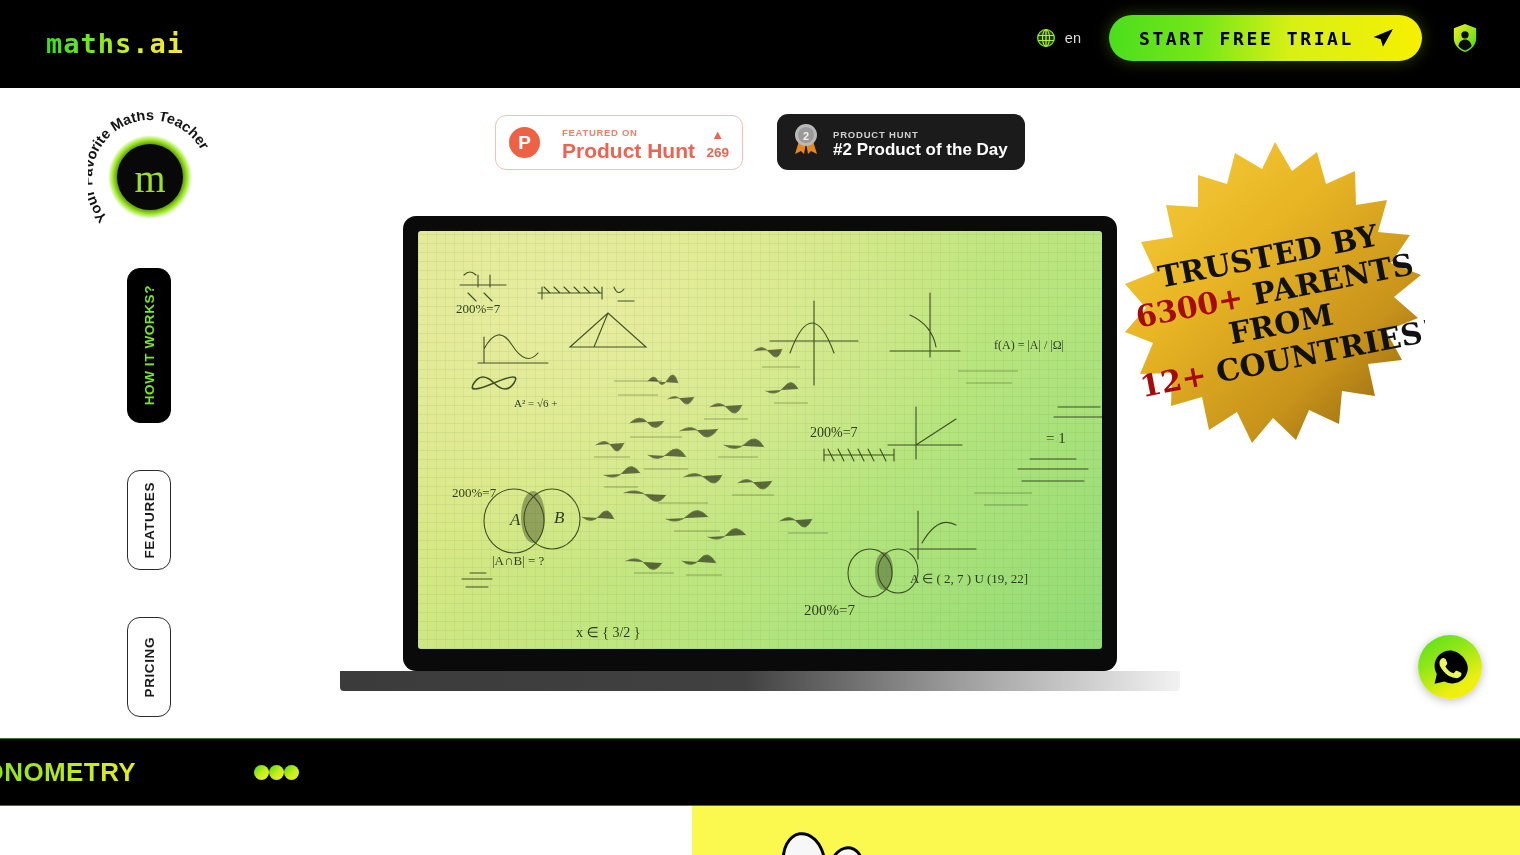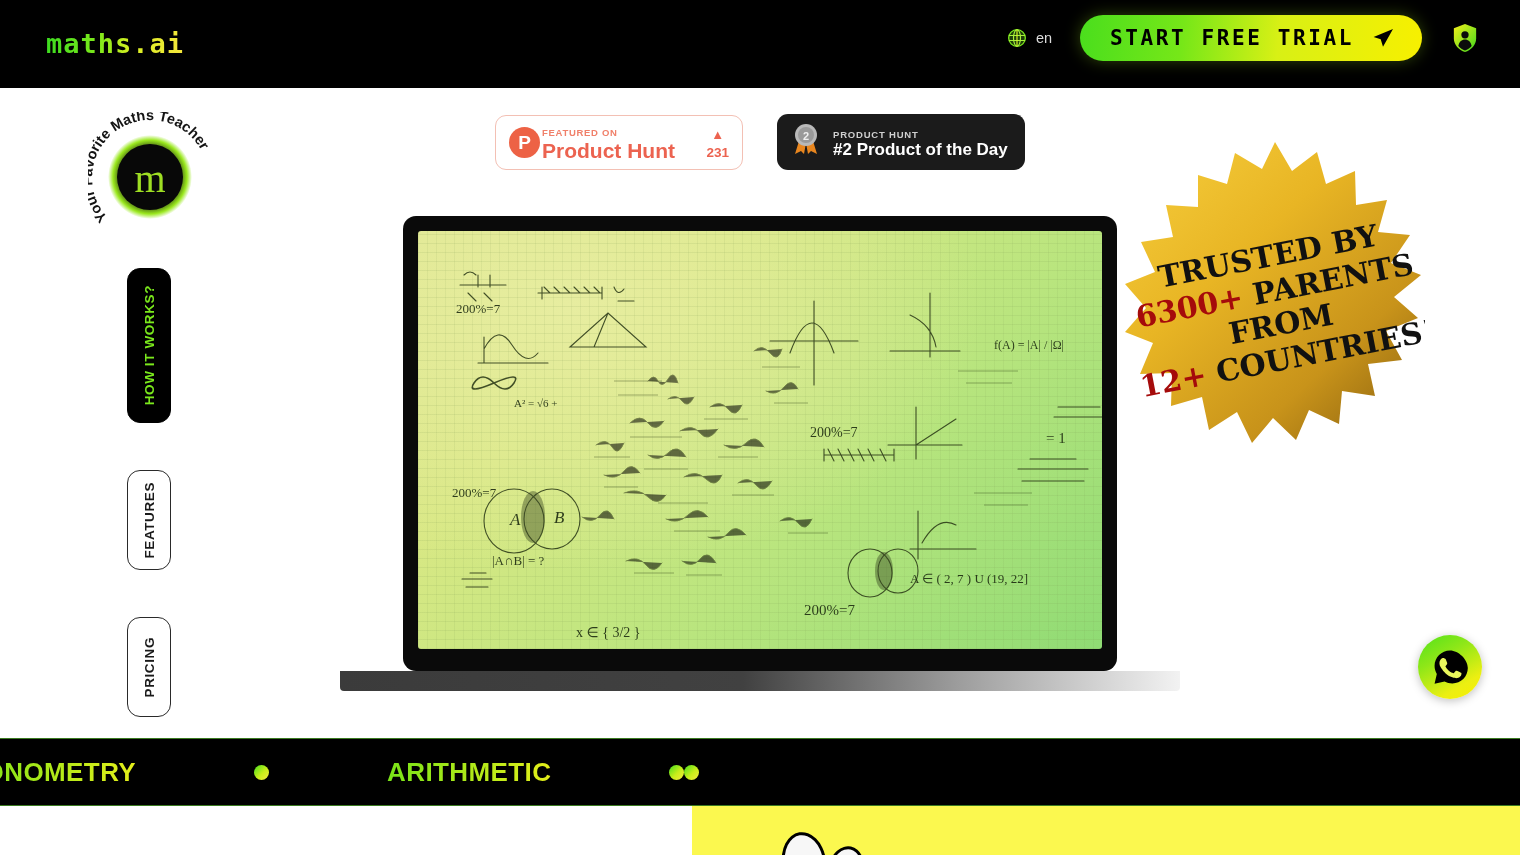--- a/index.html
+++ b/index.html
@@ -30,21 +30,21 @@
   .lang-label { color: #dcdcdc; font-size: 14.5px; }
   .cta {
     display: flex; align-items: center; gap: 16px;
     height: 46px; padding: 0 26px 0 30px; border-radius: 26px; border: none;
     background: linear-gradient(95deg,#4ade1d 0%, #76e718 30%, #d8f015 58%, #f7f000 100%);
     cursor: pointer;
     box-shadow: 0 0 16px rgba(160,230,30,0.30);
   }
   .cta-label {
     font-family: "DejaVu Sans Mono","Liberation Mono", monospace;
-    font-size: 21px; font-weight: bold; letter-spacing: 2.6px; color: #000;
+    font-size: 18px; font-weight: bold; letter-spacing: 2.6px; color: #000;
     white-space: nowrap;
   }
   .plane { width: 26px; height: 24px; display: block; }
   .acct { margin-left: 30px; margin-right: 42px; width: 26px; height: 30px; display:block; cursor: pointer;}
 
   
   .stamp { position: absolute; left: 88px; top: 112px; width: 124px; height: 130px; }
   .stamp svg { width: 124px; height: 130px; display:block; }
 
   
@@ -65,21 +65,21 @@
 
   
   .ph-white {
     position: absolute; left: 495px; top: 115px; width: 248px; height: 55px;
     background: #fff; border: 1px solid #f3c0b4; border-radius: 11px;
     display: flex; align-items: center; padding: 0 13px; cursor: pointer;
   }
   .ph-logo { width: 31px; height: 31px; border-radius: 50%; background: #ed6245;
              color: #fff; font-weight: bold; font-size: 19px;
              display:flex; align-items:center; justify-content:center; flex: 0 0 auto;}
-  .ph-txt { margin-left: 2px; line-height: 1.05; }
+  .ph-txt { margin-left: 22px; line-height: 1.05; }
   .ph-kicker { font-size: 9.5px; font-weight: bold; letter-spacing: 0.7px; color: #f0806a; }
   .ph-name { font-size: 21px; font-weight: bold; color: #ec6350; margin-top: 2px;}
   .ph-vote { margin-left: auto; text-align: center; color: #ec6350; }
   .ph-caret { font-size: 13px; line-height: 11px; }
   .ph-count { font-size: 13.5px; font-weight: bold; margin-top: 2px;}
 
   .ph-dark {
     position: absolute; left: 777px; top: 114px; width: 248px; height: 56px;
     background: #1b1b1b; border-radius: 11px; display: flex; align-items: center;
     padding: 0 14px; cursor: pointer;
@@ -242,21 +242,21 @@
   </nav>
 
   <a class="ph-white">
     <span class="ph-logo">P</span>
     <span class="ph-txt">
       <span class="ph-kicker">FEATURED ON</span><br>
       <span class="ph-name">Product Hunt</span>
     </span>
     <span class="ph-vote">
       <span class="ph-caret">▲</span><br>
-      <span class="ph-count">231</span>
+      <span class="ph-count">269</span>
     </span>
   </a>
 
   <a class="ph-dark">
     <span>
       <svg class="medal" viewBox="0 0 30 34" aria-hidden="true">
         <path d="M8 18 4 31l6-3 3 3 2-11Z" fill="#e8861f"></path>
         <path d="M22 18l4 13-6-3-3 3-2-11Z" fill="#e8861f"></path>
         <circle cx="15" cy="12" r="11" fill="#b9b9b9"></circle>
         <circle cx="15" cy="12" r="8" fill="#9a9a9a"></circle>
@@ -365,21 +365,20 @@
           <tspan fill="#a50b0b">12+</tspan><tspan fill="#111"> COUNTRIES!</tspan>
         </text>
       </g>
     </svg>
   </div>
 
   <div class="marquee">
     <div class="mq-track">
       <span class="mq-word">GONOMETRY</span>
       <span class="mq-dot"></span>
-      <span class="mq-word">ARITHMETIC</span>
       <span class="mq-dot"></span>
       <span class="mq-dot"></span>
     </div>
   </div>
 
   <div class="below">
     <div class="yellow-card">
       <div class="bunny">
         <div class="ear ear1"></div>
         <div class="ear ear2"></div>

